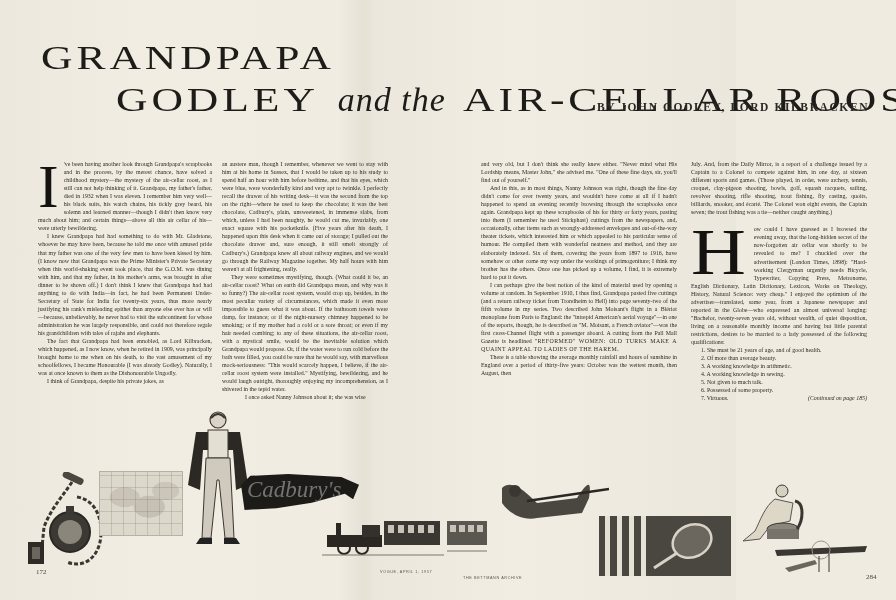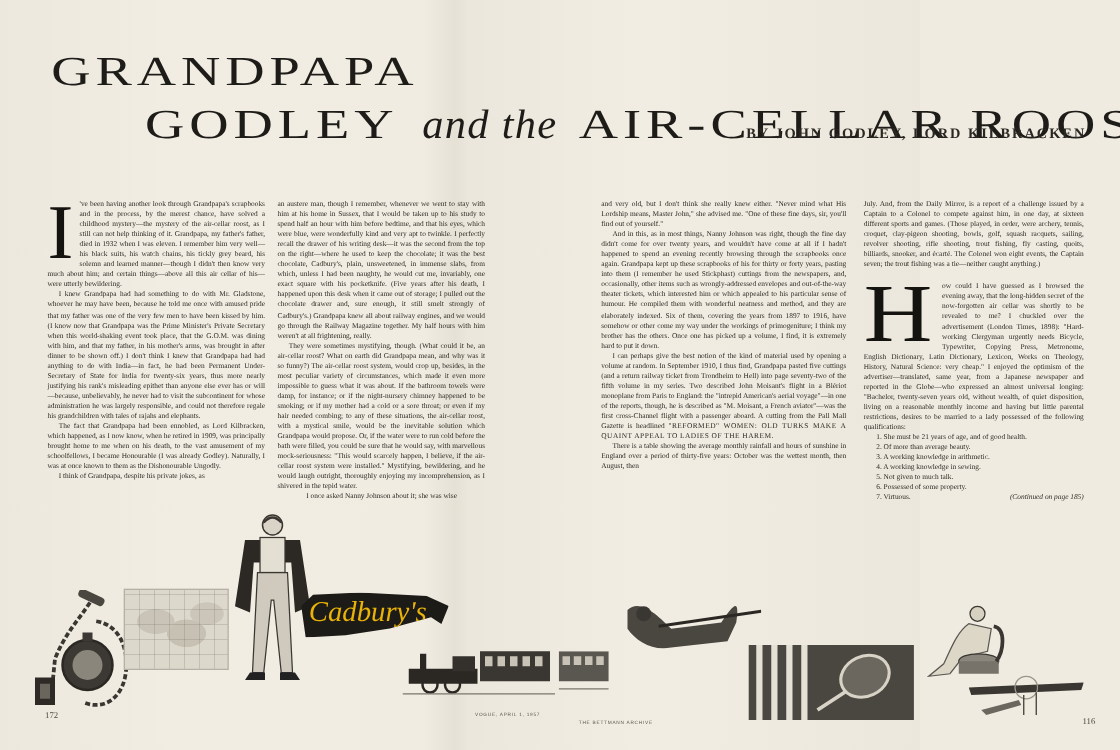--- a/index.html
+++ b/index.html
@@ -42,21 +42,21 @@
   
   .illus { position: absolute; }
   .map { left: 99px; top: 471px; width: 84px; height: 65px; background:
      radial-gradient(ellipse at 30% 40%, #c9c4b7 0 18%, transparent 19%),
      radial-gradient(ellipse at 60% 55%, #c6c1b3 0 22%, transparent 23%),
      radial-gradient(ellipse at 80% 30%, #cbc6b9 0 14%, transparent 15%),
      #dcd8cc; border: 1px solid #b6b1a4; }
   .map-lines { position:absolute; inset:0; background: repeating-linear-gradient(90deg, transparent 0 11px, rgba(120,115,105,.25) 11px 12px), repeating-linear-gradient(0deg, transparent 0 11px, rgba(120,115,105,.25) 11px 12px); }
   .cadbury { left: 241px; top: 474px; width: 118px; height: 36px; background: #1d1b18;
      clip-path: polygon(0 30%, 8% 5%, 40% 0, 85% 8%, 100% 30%, 95% 70%, 88% 55%, 60% 80%, 30% 95%, 3% 100%); }
-  .cadbury span { position: absolute; left: 6px; top: 3px; color: #eab308; font-style: italic; font-size: 23px; font-family: "Liberation Serif", serif; }
+  .cadbury span { position: absolute; left: 6px; top: 3px; color: #737373; font-style: italic; font-size: 23px; font-family: "Liberation Serif", serif; }
   .train { left: 322px; top: 513px; width: 122px; height: 45px; }
   .railcar { left: 447px; top: 521px; width: 40px; height: 40px; }
   .man { left: 178px; top: 410px; width: 80px; height: 142px; }
   .watch { left: 22px; top: 472px; width: 82px; height: 98px; }
   .rifleman { left: 497px; top: 473px; width: 112px; height: 55px; }
   .tennis { left: 599px; top: 516px; width: 132px; height: 60px; background: #3a3731; overflow: hidden; }
   .bather { left: 735px; top: 481px; width: 70px; height: 66px; }
   .plane { left: 775px; top: 538px; width: 92px; height: 40px; }
 </style>
 </head>
@@ -191,16 +191,16 @@
 
   <svg class="illus plane" viewBox="0 0 92 40">
     <path d="M0 12 L 92 8 L 90 14 L 2 18 Z" fill="#3a3732"></path>
     <circle cx="46" cy="12" r="9" fill="none" stroke="#9a958a"></circle>
     <path d="M10 30 L 40 22 L 42 26 L 14 34 Z" fill="#6b675f"></path>
     <line x1="44" y1="18" x2="44" y2="34" stroke="#3a3732"></line>
     <line x1="54" y1="16" x2="54" y2="34" stroke="#3a3732"></line>
   </svg>
 
   <div class="folio" style="left:36px; top:568px;">172</div>
-  <div class="folio" style="left:866px; top:573px;">116</div>
+  <div class="folio" style="left:866px; top:573px;">284</div>
   <div class="credit" style="left:380px; top:570px;">VOGUE, APRIL 1, 1957</div>
   <div class="credit" style="left:463px; top:576px;">THE BETTMANN ARCHIVE</div>
 </div>
 
 </body></html>

